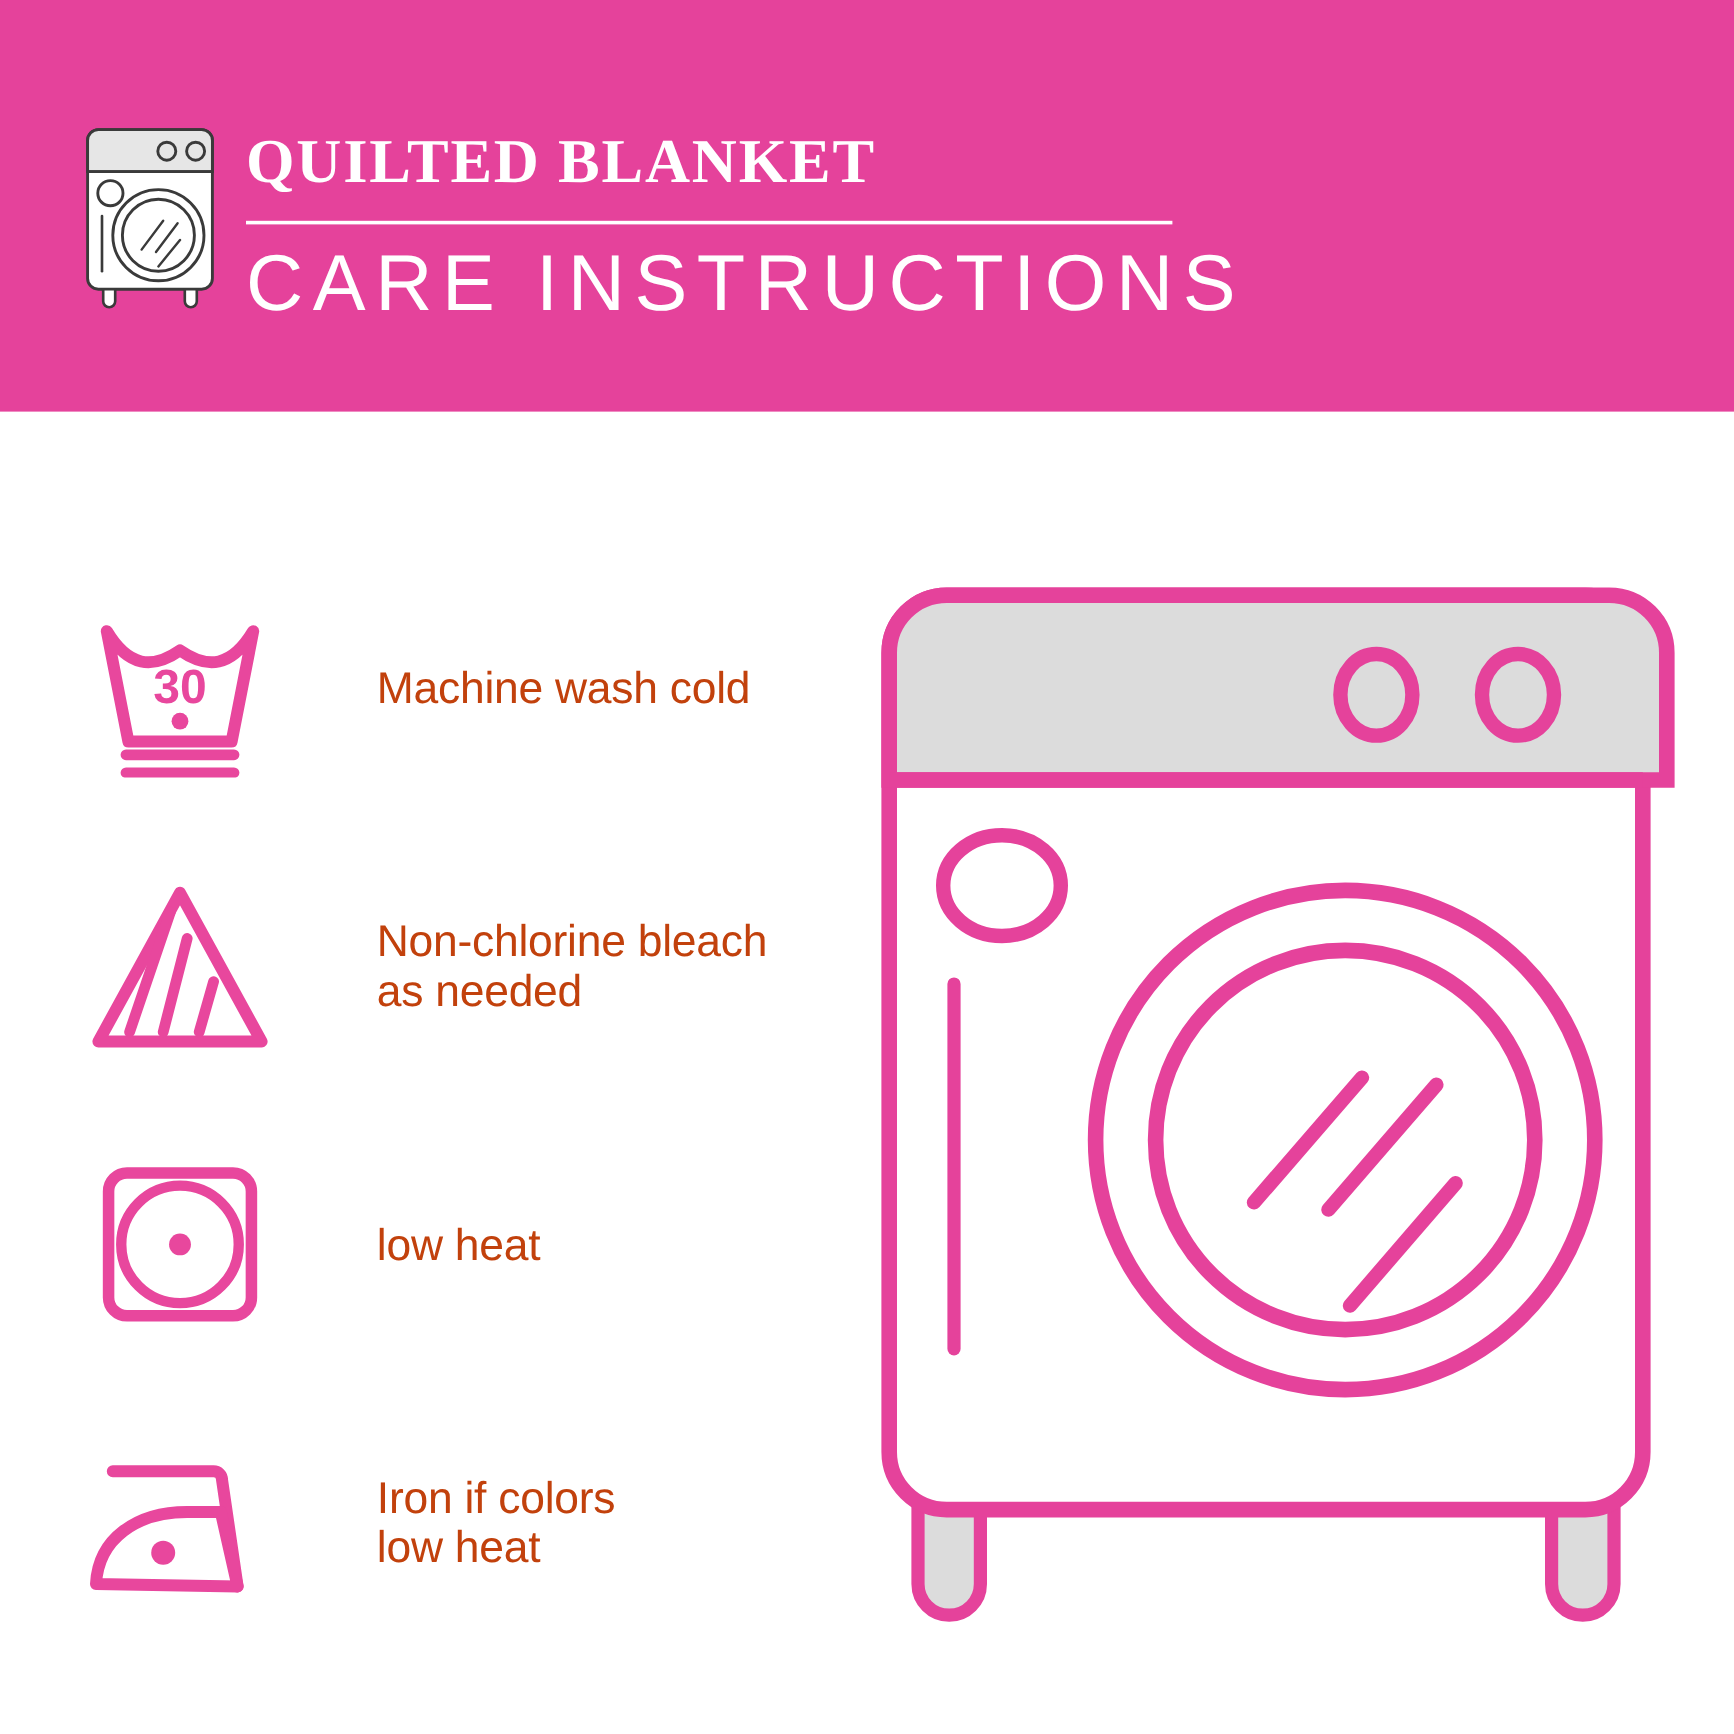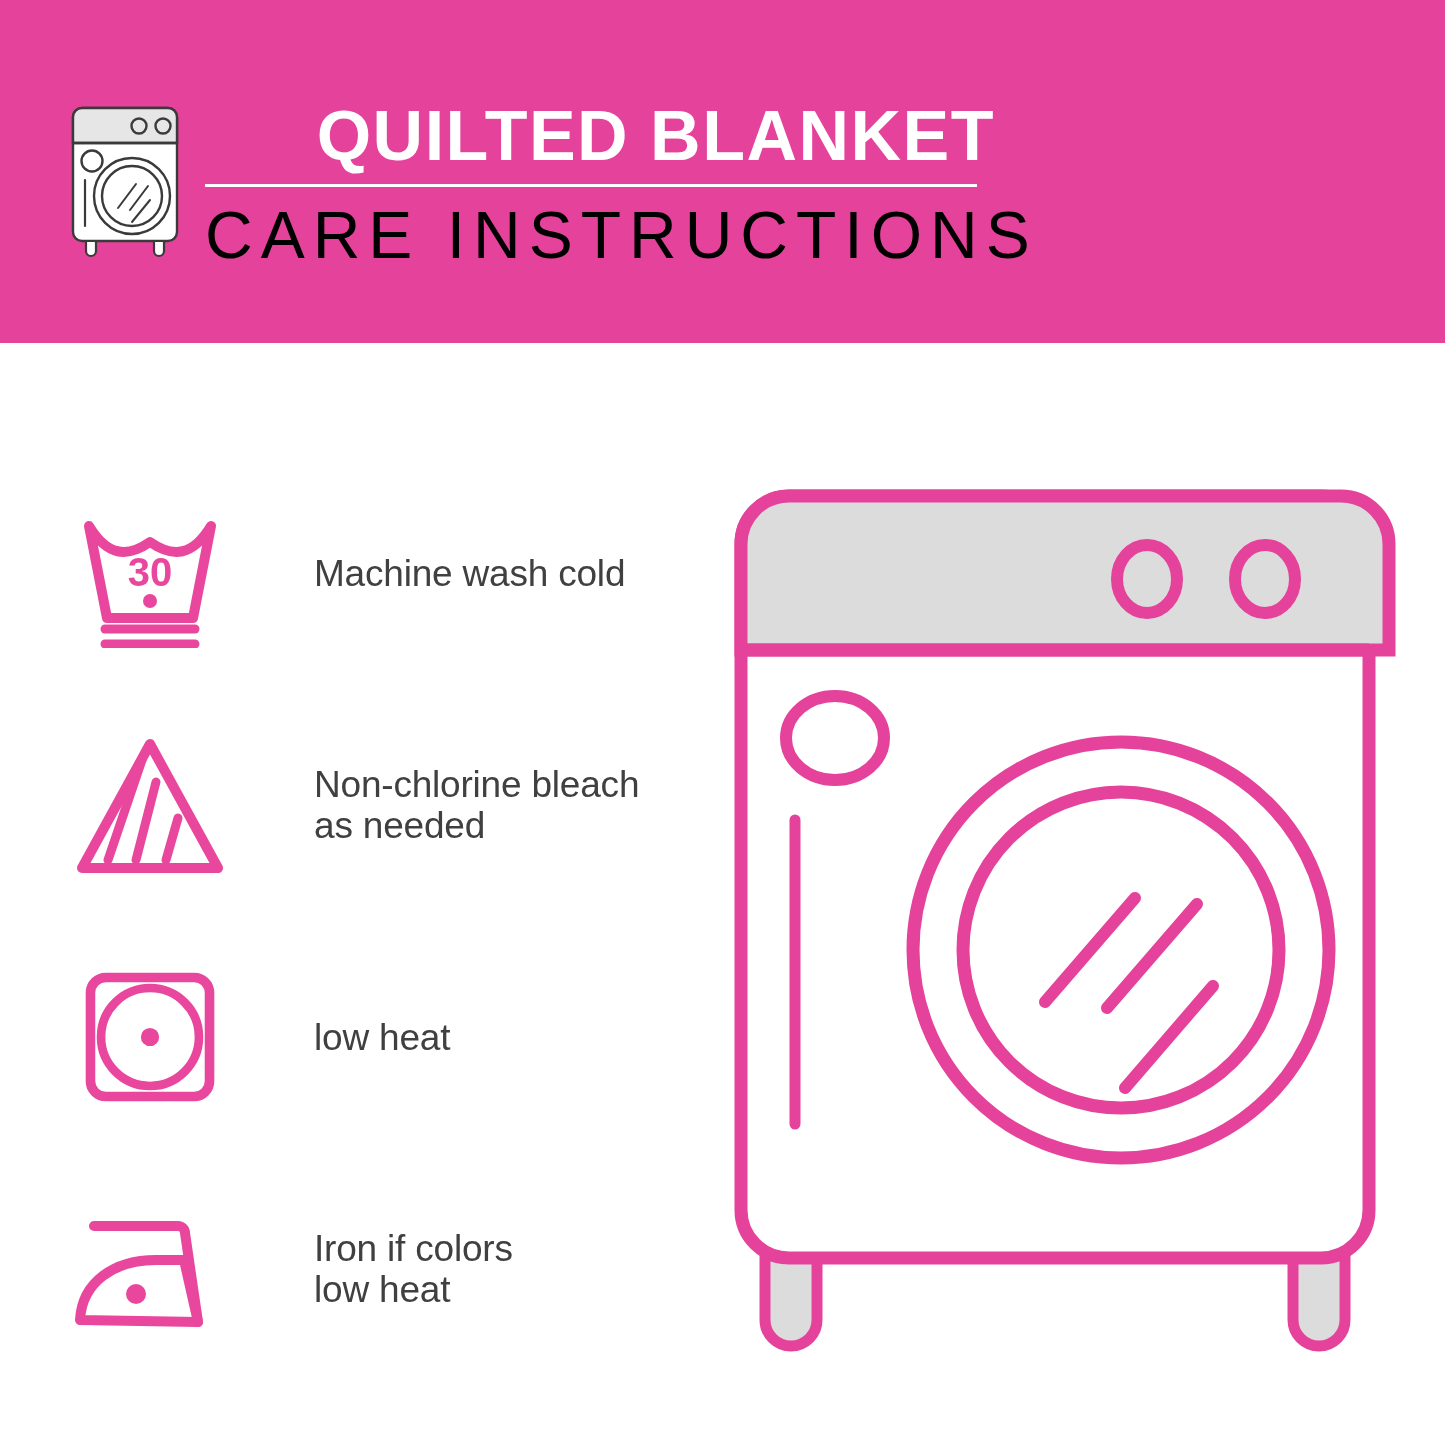--- a/index.html
+++ b/index.html
@@ -34,43 +34,42 @@
     width: 130px;
     height: 160px;
   }
   #header-text-block {
     position: absolute;
     left: 205px;
     top: 98px;
     width: 790px;
   }
   .title-main {
-    font-family: Liberation Sans, sans-serif;
+    font-family: Liberation Serif, serif;
     font-weight: bold;
-    font-size: 70px;
+    font-size: 52px;
     line-height: 76px;
     letter-spacing: 1.5px;
     color: #ffffff;
     white-space: nowrap;
-    text-align: right;
   }
   #title-divider {
     width: 772px;
     height: 3px;
     background: #ffffff;
     margin-top: 10px;
     margin-bottom: 12px;
   }
   .title-sub {
     font-family: "Liberation Sans", sans-serif;
     font-weight: normal;
     font-size: 66px;
     line-height: 72px;
     letter-spacing: 8px;
-    color: #000000;
+    color: #ffffff;
     white-space: nowrap;
   }
 
   
   #care-list {
     position: absolute;
     left: 60px;
     top: 488px;
     width: 640px;
   }
@@ -88,21 +87,21 @@
     flex: 0 0 180px;
     display: flex;
     align-items: center;
     justify-content: center;
   }
   .care-text {
     flex: 1 1 auto;
     font-family: "Liberation Sans", sans-serif;
     font-size: 37px;
     line-height: 41px;
-    color: #404040;
+    color: #c2410c;
     letter-spacing: -0.2px;
     padding-left: 50px;
   }
   .care-text .line {
     display: block;
     white-space: nowrap;
   }
 
   
   #machine-illustration {

